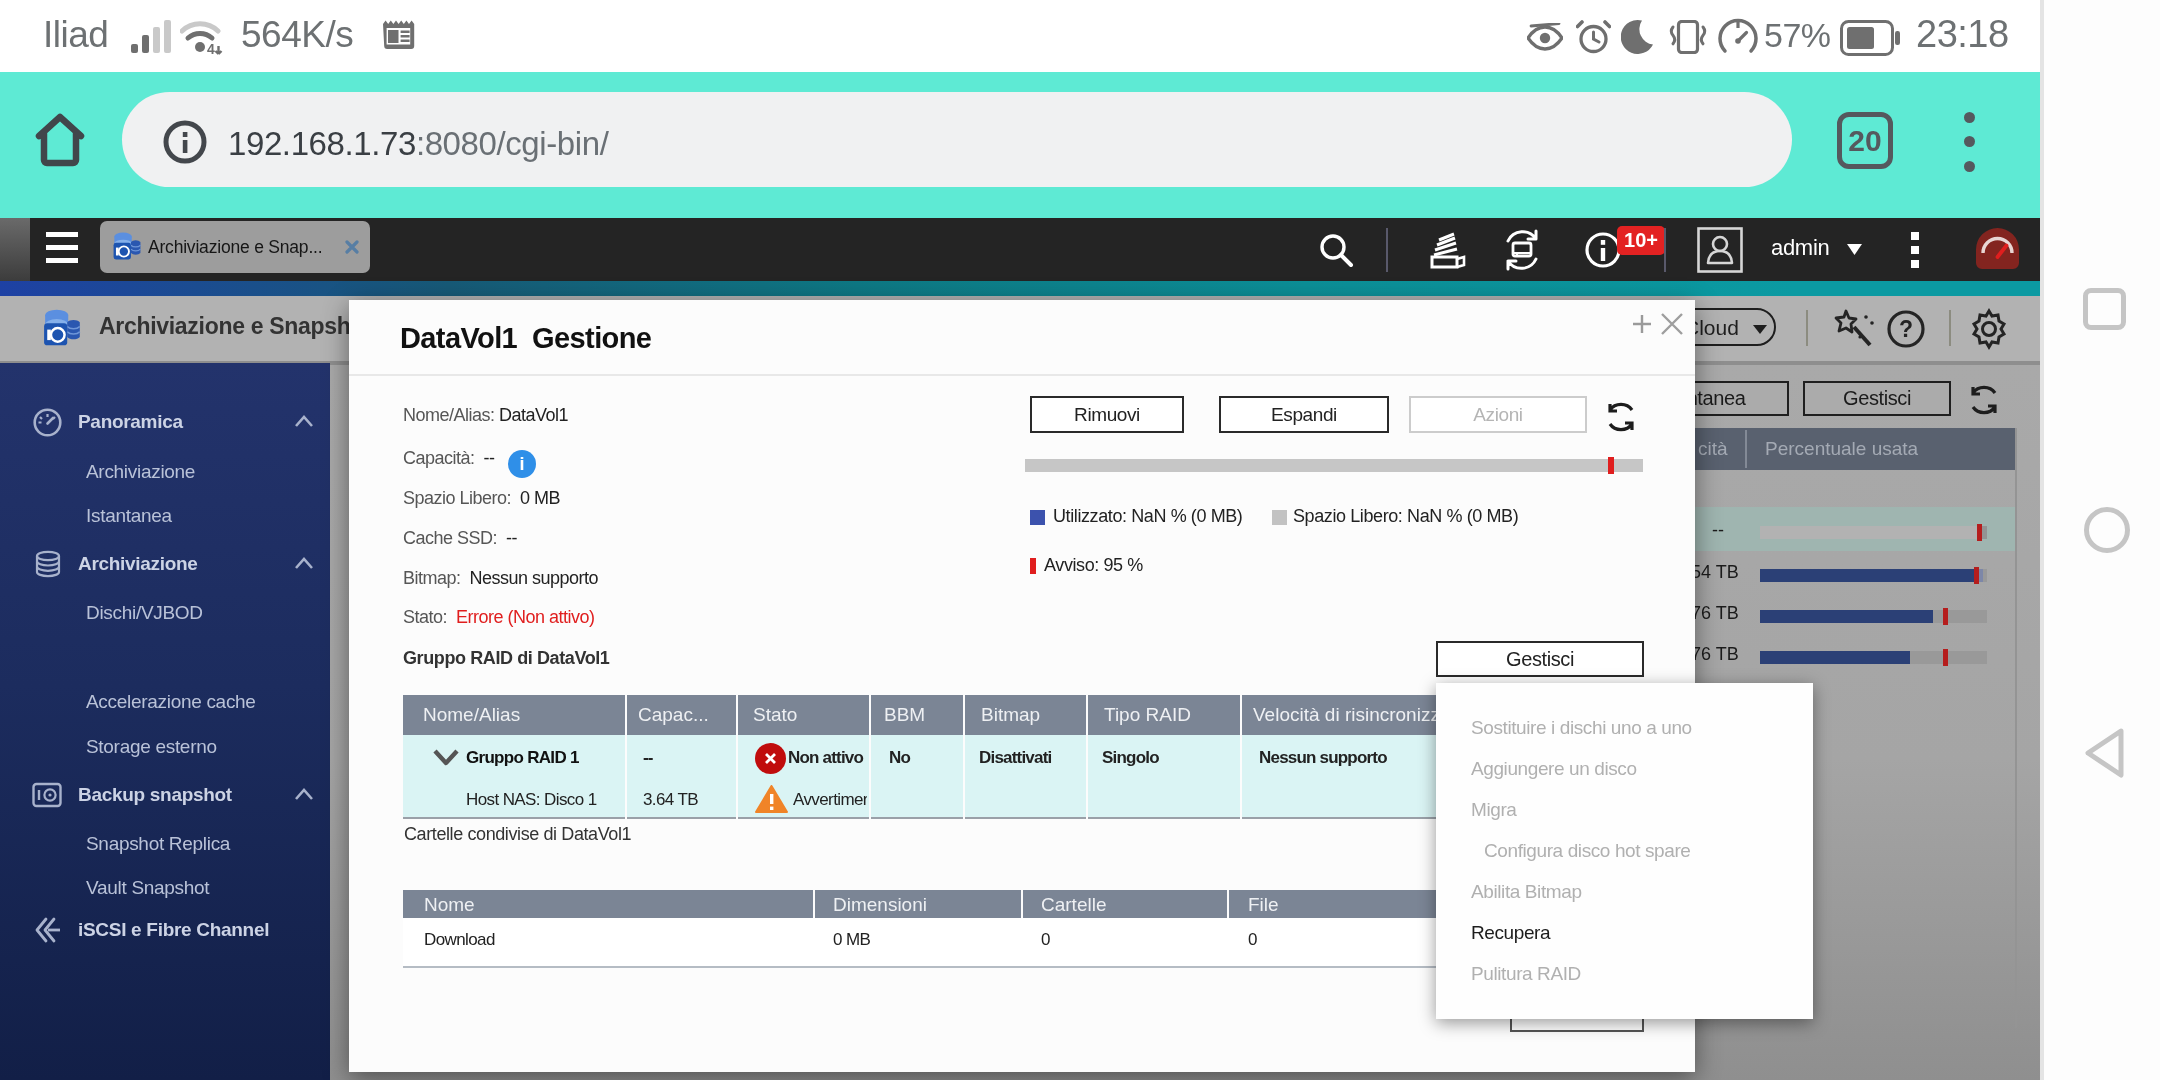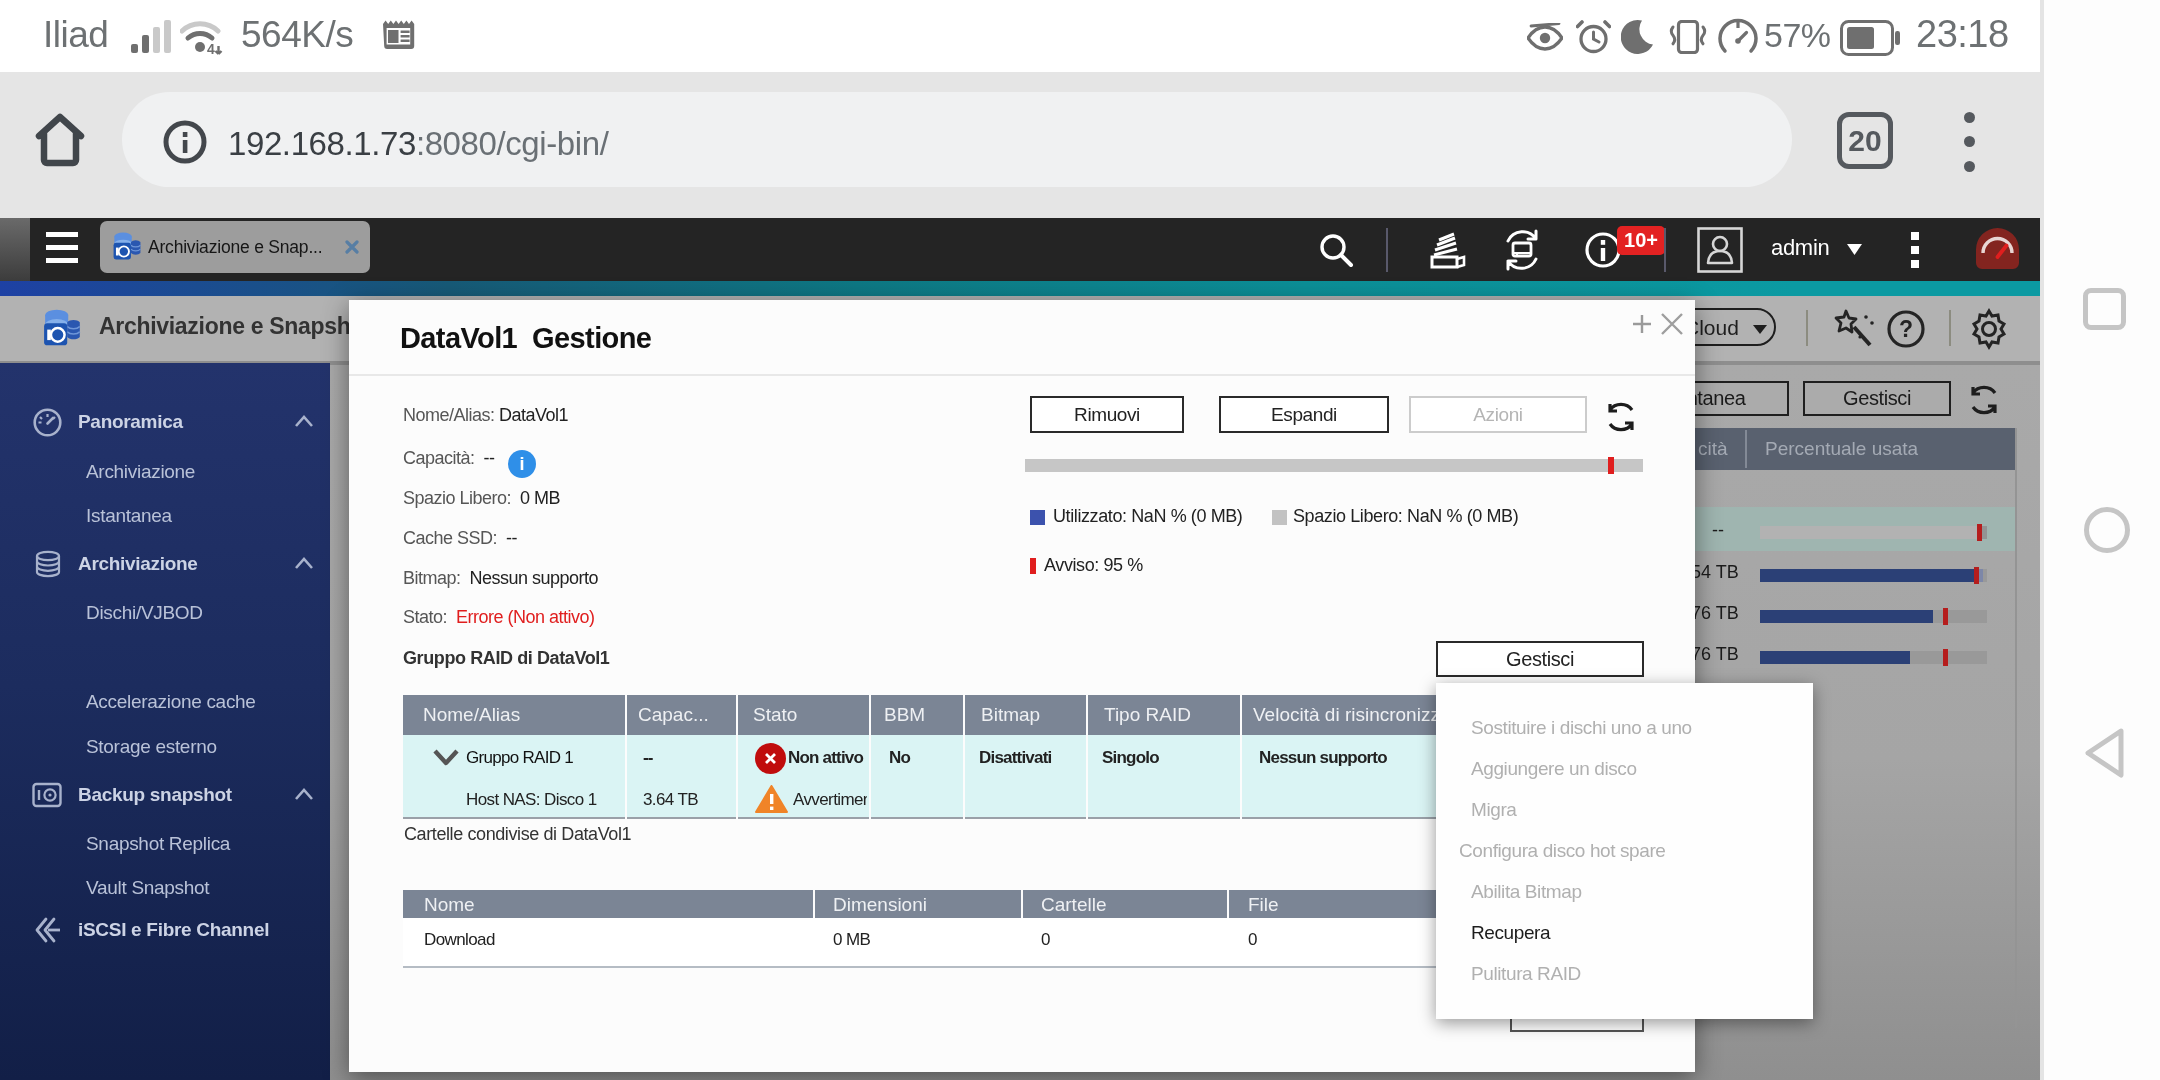--- a/index.html
+++ b/index.html
@@ -64,21 +64,21 @@
   </svg>
   <div class="a" style="left:1764px;top:16px;font-size:34px;letter-spacing:-0.5px;color:#6d7173">57%</div>
   <svg class="a" style="left:1840px;top:20px" width="60" height="36" viewBox="0 0 60 36">
     <rect x="1.5" y="1.5" width="51" height="33" rx="7" fill="none" stroke="#6f6f6f" stroke-width="3"></rect>
     <rect x="7" y="7" width="27" height="22" rx="2.5" fill="#6f6f6f"></rect>
     <rect x="55" y="11" width="5" height="14" rx="2.2" fill="#6f6f6f"></rect>
   </svg>
   <div class="a" style="left:1916px;top:13px;font-size:38px;letter-spacing:-0.5px;color:#6d7173">23:18</div>
 </div>
 
-<div class="a" style="left:0;top:72px;width:2160px;height:146px;background:#e5e5e5">
+<div class="a" style="left:0;top:72px;width:2160px;height:146px;background:#5eead4">
   <svg class="a" style="left:35px;top:40px" width="50" height="55" viewBox="0 0 50 55">
     <path d="M4 24 L25 5 L46 24 M9 20 V48 a3 3 0 0 0 3 3 H38 a3 3 0 0 0 3 -3 V20" fill="none" stroke="#41464b" stroke-width="6.5" stroke-linejoin="round" stroke-linecap="round"></path>
   </svg>
   <div class="a" style="left:122px;top:20px;width:1670px;height:95px;background:#f0f1f2;border-radius:48px"></div>
   <svg class="a" style="left:163px;top:48px" width="44" height="44" viewBox="0 0 44 44">
     <circle cx="22" cy="22" r="19" fill="none" stroke="#43474c" stroke-width="5"></circle>
     <rect x="19.8" y="12" width="4.6" height="5" fill="#43474c"></rect>
     <rect x="19.8" y="20" width="4.6" height="13" fill="#43474c"></rect>
   </svg>
   <div class="a" style="left:228px;top:53px;font-size:33px;letter-spacing:-0.4px;color:#3a3f44">192.168.1.73<span style="color:#6a7075">:8080/cgi-bin/</span></div>
@@ -313,21 +313,21 @@
   <div class="a" style="left:54px;top:435px;width:1238px;height:84px;background:#daf4f4;border-bottom:2px solid #9aa0a8"></div>
   <div class="a" style="left:276px;top:395px;width:2px;height:124px;background:#fcfcfc"></div>
   <div class="a" style="left:387px;top:395px;width:2px;height:124px;background:#fcfcfc"></div>
   <div class="a" style="left:520px;top:395px;width:2px;height:124px;background:#fcfcfc"></div>
   <div class="a" style="left:614px;top:395px;width:2px;height:124px;background:#fcfcfc"></div>
   <div class="a" style="left:737px;top:395px;width:2px;height:124px;background:#fcfcfc"></div>
   <div class="a" style="left:891px;top:395px;width:2px;height:124px;background:#fcfcfc"></div>
   <svg class="a" style="left:84px;top:449px" width="26" height="17" viewBox="0 0 26 17">
       <path d="M2 2 L13 14 L24 2" fill="none" stroke="#555" stroke-width="4.4" stroke-linejoin="round"></path>
     </svg>
-  <div class="a b17" style="left:117px;top:448px;font-weight:normal;letter-spacing:-0.7px;color:#111">Gruppo RAID 1</div>
+  <div class="a b17" style="left:117px;top:448px;font-weight:bold;letter-spacing:-0.7px;color:#111">Gruppo RAID 1</div>
   <div class="a b17" style="left:294px;top:448px">--</div>
   <div class="a" style="left:406px;top:443px;width:31px;height:31px;border-radius:50%;background:#c00c0c"></div>
   <svg class="a" style="left:415px;top:452px" width="13" height="13" viewBox="0 0 13 13">
       <path d="M2 2 L11 11 M11 2 L2 11" stroke="#fff" stroke-width="2.8"></path>
     </svg>
   <div class="a b17" style="left:439px;top:448px">Non attivo</div>
   <div class="a b17" style="left:540px;top:448px">No</div>
   <div class="a b17" style="left:630px;top:448px">Disattivati</div>
   <div class="a b17" style="left:753px;top:448px">Singolo</div>
   <div class="a b17" style="left:910px;top:448px">Nessun supporto</div>
@@ -354,21 +354,21 @@
   <div class="a c17" style="left:484px;top:630px">0 MB</div>
   <div class="a c17" style="left:692px;top:630px">0</div>
   <div class="a c17" style="left:899px;top:630px">0</div>
   <div class="a" style="left:1161px;top:698px;width:134px;height:34px;border:2px solid #555;background:#fff"></div>
 </div>
 
 <div class="a" style="left:1436px;top:683px;width:377px;height:336px;background:#fefefe;box-shadow:0 4px 16px rgba(0,0,0,0.4)">
   <div class="a dd" style="left:35px;top:34px">Sostituire i dischi uno a uno</div>
   <div class="a dd" style="left:35px;top:75px">Aggiungere un disco</div>
   <div class="a dd" style="left:35px;top:116px">Migra</div>
-  <div class="a dd" style="left:23px;top:157px">Configura disco hot spare</div>
+  <div class="a dd" style="left:48px;top:157px">Configura disco hot spare</div>
   <div class="a dd" style="left:35px;top:198px">Abilita Bitmap</div>
   <div class="a dd" style="left:35px;top:239px;color:#1d1d1d">Recupera</div>
   <div class="a dd" style="left:35px;top:280px">Pulitura RAID</div>
 </div>
 
 <div class="a" style="left:2040px;top:0;width:120px;height:1080px;background:#fdfdfd;border-left:4px solid #e4e4e4">
   <div class="a" style="left:39px;top:288px;width:43px;height:42px;border:5px solid #c5c5c5;border-radius:8px"></div>
   <div class="a" style="left:40px;top:507px;width:46px;height:46px;border:5px solid #c5c5c5;border-radius:50%"></div>
   <svg class="a" style="left:36px;top:725px" width="50" height="56" viewBox="0 0 50 56">
     <path d="M41 6 L8 28 L41 50 Z" fill="none" stroke="#c5c5c5" stroke-width="5" stroke-linejoin="round"></path>

